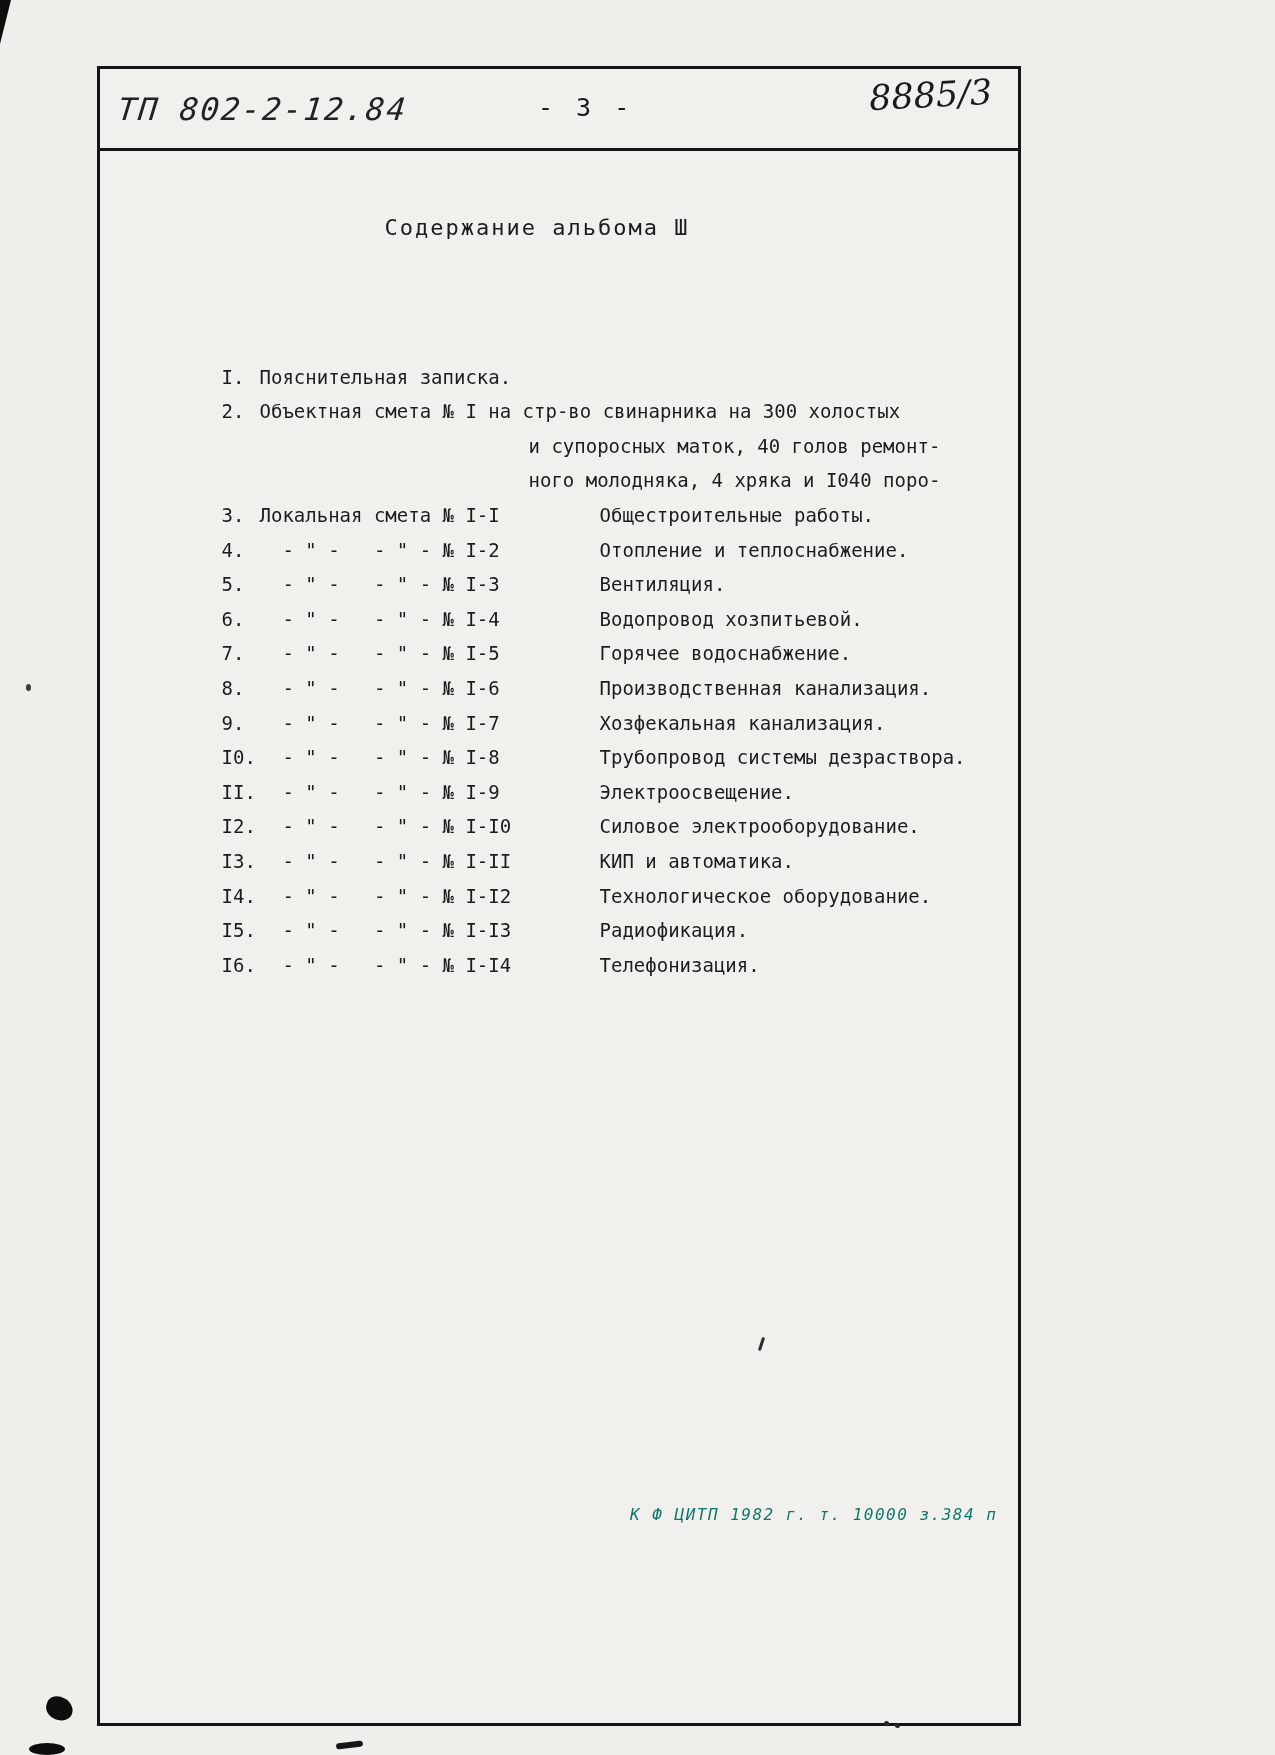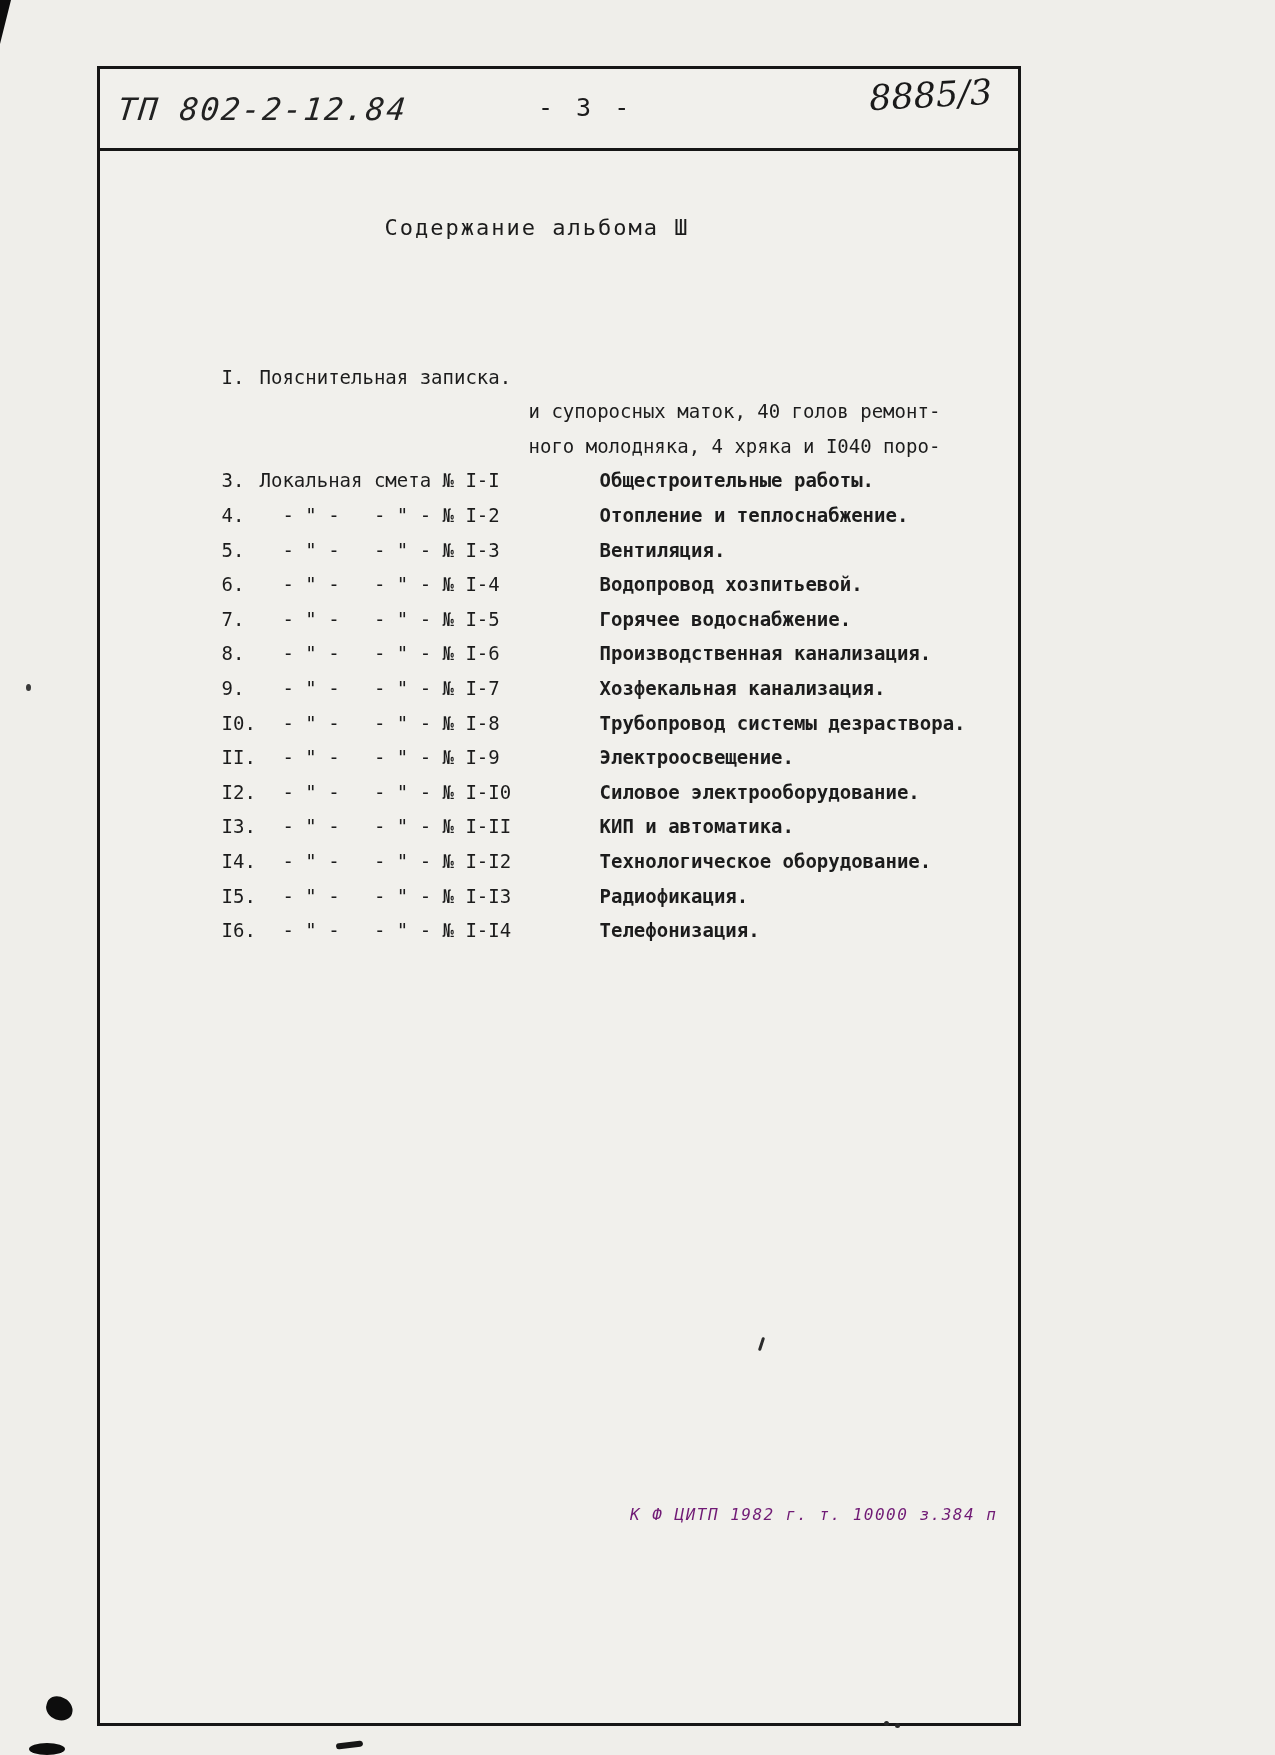--- a/index.html
+++ b/index.html
@@ -27,25 +27,25 @@
   }
   .content { position:relative; padding:0 30px; }
   .title {
     margin:60px 0 0 0; text-align:center; font-size:22px; font-weight:normal;
     letter-spacing:2px; transform:translateX(-22px); line-height:34px;
   }
   .toc { margin-top:80px; font-size:19px; }
   .row { white-space:pre; line-height:34.6px; height:34.6px; }
   .row .num  { display:inline-block; width:38px;  white-space:pre; vertical-align:top; }
   .row .mid  { display:inline-block; width:340px; white-space:pre; vertical-align:top; }
-  .row .desc { white-space:pre;font-weight:bold; }
+  .row .desc { white-space:pre; }
   .row.cont .mid { margin-left:269px; width:auto;text-align:center; }
   .print-info {
     position:absolute; left:530px; top:1436px; font-size:16px;
-    letter-spacing:1.5px; color:#701a75; font-style:italic;
+    letter-spacing:1.5px; color:#0f766e; font-style:italic;
   }
   
   .art { position:absolute; background:#0d0d0d; }
   .art-corner { left:0; top:0; width:11px; height:44px; clip-path:polygon(0 0,100% 0,0 100%); }
   .art-dot1   { left:26px;  top:684px;  width:5px;  height:7px;  background:#3a3a3a; border-radius:50%; }
   .art-blob1  { left:46px;  top:1697px; width:27px; height:23px; border-radius:45% 60% 50% 55%; transform:rotate(18deg); }
   .art-blob2  { left:29px;  top:1743px; width:36px; height:12px; border-radius:50%; }
   .art-dash1  { left:336px; top:1742px; width:27px; height:6px;  border-radius:3px; transform:rotate(-7deg); background:#161616; }
   .art-dots2  { left:884px; top:1721px; width:5px;  height:5px;  border-radius:50%; background:#262626; box-shadow:11px 2px 0 #262626; }
   .art-tick   { left:760px; top:1337px; width:3px;  height:14px; background:#2b2b2b; transform:rotate(18deg); border-radius:2px; }
@@ -60,20 +60,23 @@
     <span class="page-number">- 3 -</span>
     <span class="stamp-number">8885/3</span>
   </div>
 
   <div class="content">
     <h1 class="title">Содержание альбома Ш</h1>
 
     <div class="toc">
       <div class="row">
         <span class="num">I.</span><span class="mid">Пояснительная записка.</span><span class="desc"></span>
+      </div>
+      <div class="row">
+        <span class="num">2.</span><span class="mid">Объектная смета № I на стр-во свинарника на 300 холостых</span><span class="desc"></span>
       </div>
       <div class="row cont">
         <span class="num"></span><span class="mid">и супоросных маток, 40 голов ремонт-</span>
       </div>
       <div class="row cont">
         <span class="num"></span><span class="mid">ного молодняка, 4 хряка и I040 поро-</span>
       </div>
       <div class="row">
         <span class="num">3.</span><span class="mid">Локальная смета № I-I</span><span class="desc">Общестроительные работы.</span>
       </div>

